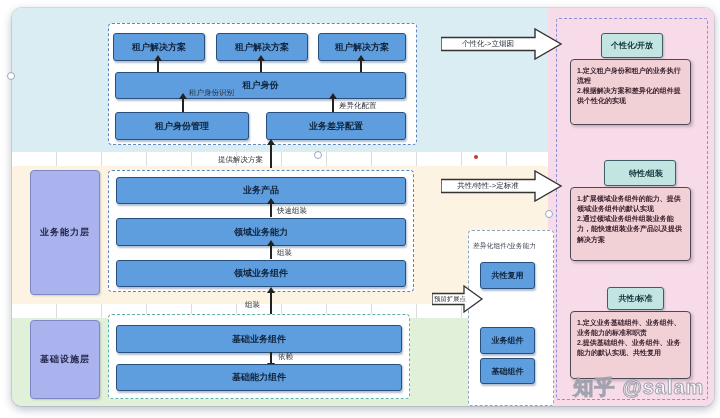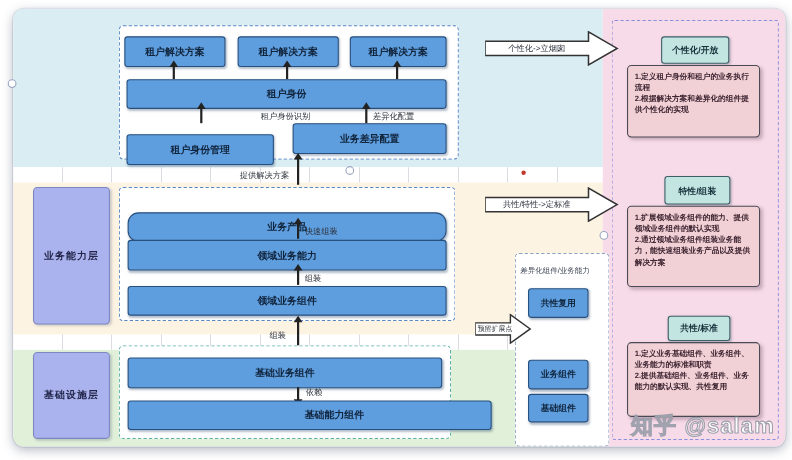--- a/index.html
+++ b/index.html
@@ -108,39 +108,39 @@
     </div>
   <div class="arrow-v" style="left:348px;top:52px;height:12px;">
       <span class="ah-up"></span>
     </div>
 
   <div class="bluebox" style="left:103px;top:64px;width:289px;height:25px;">租户身份</div>
 
   <div class="arrow-v" style="left:170px;top:90px;height:14px;">
       <span class="ah-up"></span>
     </div>
-  <div class="flow-label" style="left:177px;top:93px;margin-left:48px;">租户身份识别</div>
+  <div class="flow-label" style="left:177px;top:80px;">租户身份识别</div>
   <div class="arrow-v" style="left:320px;top:90px;height:14px;">
       <span class="ah-up"></span>
     </div>
   <div class="flow-label" style="left:327px;top:93px;">差异化配置</div>
 
-  <div class="bluebox" style="left:103px;top:114px;width:132px;height:26px;">租户身份管理</div>
+  <div class="bluebox" style="left:103px;top:104px;width:132px;height:26px;">租户身份管理</div>
   <div class="bluebox" style="left:254px;top:104px;width:138px;height:26px;">业务差异配置</div>
 
   <div class="arrow-v" style="left:258px;top:136px;height:24px;">
       <span class="ah-up"></span>
     </div>
   <div class="flow-label" style="left:206px;top:147px;">提供解决方案</div>
   <div class="handle" style="left:302px;top:143px;"></div>
   <div class="red-dot" style="left:462px;top:147px;"></div>
 
   <div class="dash-box" style="left:96px;top:162px;width:304px;height:120px;"></div>
 
-  <div class="bluebox" style="left:104px;top:185px;width:288px;height:25px;border-radius:10px;">业务产品</div>
+  <div class="bluebox" style="left:104px;top:169px;width:288px;height:25px;">业务产品</div>
   <div class="arrow-v" style="left:258px;top:195px;height:14px;">
       <span class="ah-up"></span>
     </div>
   <div class="flow-label" style="left:265px;top:198px;">快速组装</div>
 
   <div class="bluebox" style="left:104px;top:210px;width:288px;height:26px;">领域业务能力</div>
   <div class="arrow-v" style="left:258px;top:237px;height:14px;">
       <span class="ah-up"></span>
     </div>
   <div class="flow-label" style="left:265px;top:240px;">组装</div>
@@ -152,21 +152,21 @@
     </div>
   <div class="flow-label" style="left:233px;top:292px;">组装</div>
 
   <div class="dash-box teal" style="left:96px;top:306px;width:300px;height:83px;"></div>
 
   <div class="bluebox" style="left:104px;top:317px;width:284px;height:26px;">基础业务组件</div>
   <div class="arrow-v" style="left:258px;top:344px;height:12px;">
       <span class="ah-down"></span>
     </div>
   <div class="flow-label" style="left:266px;top:344px;">依赖</div>
-  <div class="bluebox" style="left:104px;top:356px;width:284px;height:25px;padding-left:45px;">基础能力组件</div>
+  <div class="bluebox" style="left:104px;top:356px;width:284px;height:25px;">基础能力组件</div>
 
   <div class="dash-box slim" style="left:456px;top:222px;width:84px;height:174px;"></div>
   <div class="panel-title" style="left:461px;top:233px;">差异化组件/业务能力</div>
   <div class="bluebox small" style="left:468px;top:254px;width:53px;height:25px;">共性复用</div>
   <div class="bluebox small" style="left:468px;top:350px;width:53px;height:24px;">基础组件</div>
   <div class="bluebox small" style="left:468px;top:319px;width:53px;height:25px;">业务组件</div>
 
   <div class="block-arrow" style="left:412px;top:20px;width:122px;height:32px;">
     <svg width="122" height="32" viewBox="0 0 122 32">
       <polygon points="0,9.5 94,9.5 94,1 120,16 94,31 94,22.5 0,22.5" fill="#ffffff" stroke="#333" stroke-width="1.4"></polygon>
@@ -187,21 +187,21 @@
     </svg>
     <span class="lbl" style="right:16px;font-size:6.3px;">预留扩展点</span>
   </div>
 
   <div class="handle" style="left:533px;top:202px;"></div>
 
   <div class="sec-header" style="left:589px;top:25px;width:60px;height:23px;">个性化/开放</div>
   <div class="sec-body" style="left:558px;top:51px;width:108px;min-height:54px;">1.定义租户身份和租户的业务执行流程
 2.根据解决方案和差异化的组件提供个性化的实现</div>
 
-  <div class="sec-header" style="left:592px;top:152px;width:58px;height:24px;">特性/组装</div>
+  <div class="sec-header" style="left:592px;top:152px;width:58px;height:24px;padding-left:12px;">特性/组装</div>
   <div class="sec-body" style="left:558px;top:179px;width:108px;min-height:62px;">1.扩展领域业务组件的能力、提供领域业务组件的默认实现
 2.通过领域业务组件组装业务能力，能快速组装业务产品以及提供解决方案</div>
 
   <div class="sec-header" style="left:595px;top:279px;width:55px;height:21px;">共性/标准</div>
   <div class="sec-body" style="left:558px;top:303px;width:108px;min-height:56px;">1.定义业务基础组件、业务组件、业务能力的标准和职责
 2.提供基础组件、业务组件、业务能力的默认实现、共性复用</div>
 
   <div class="watermark">知乎 @salam</div>
 </div>
 

